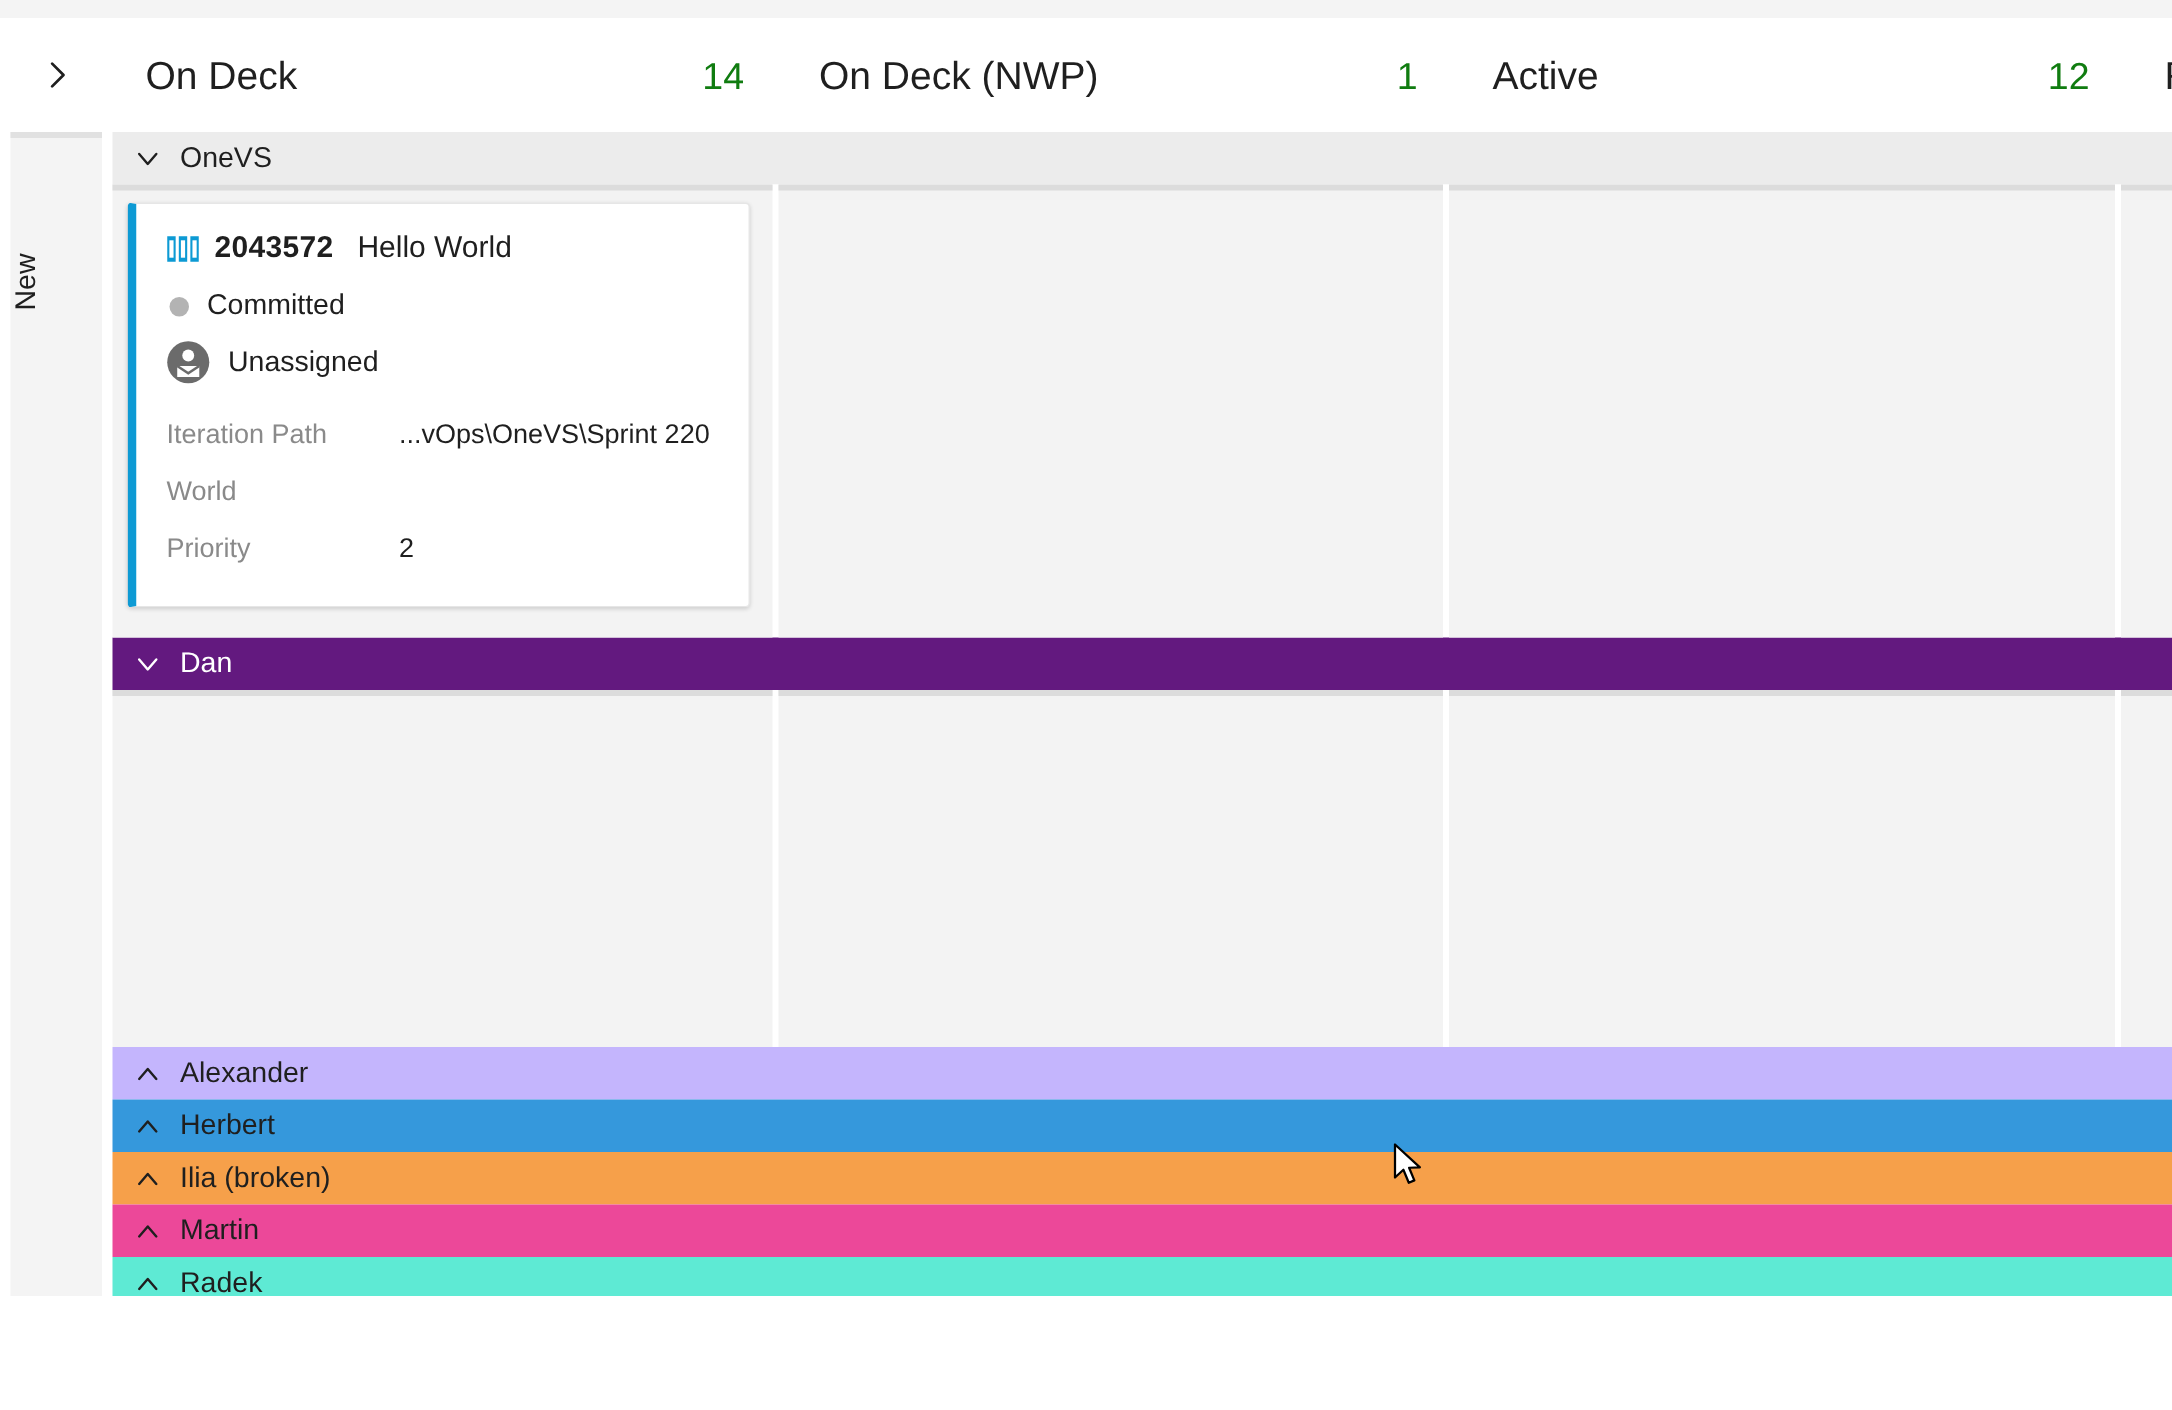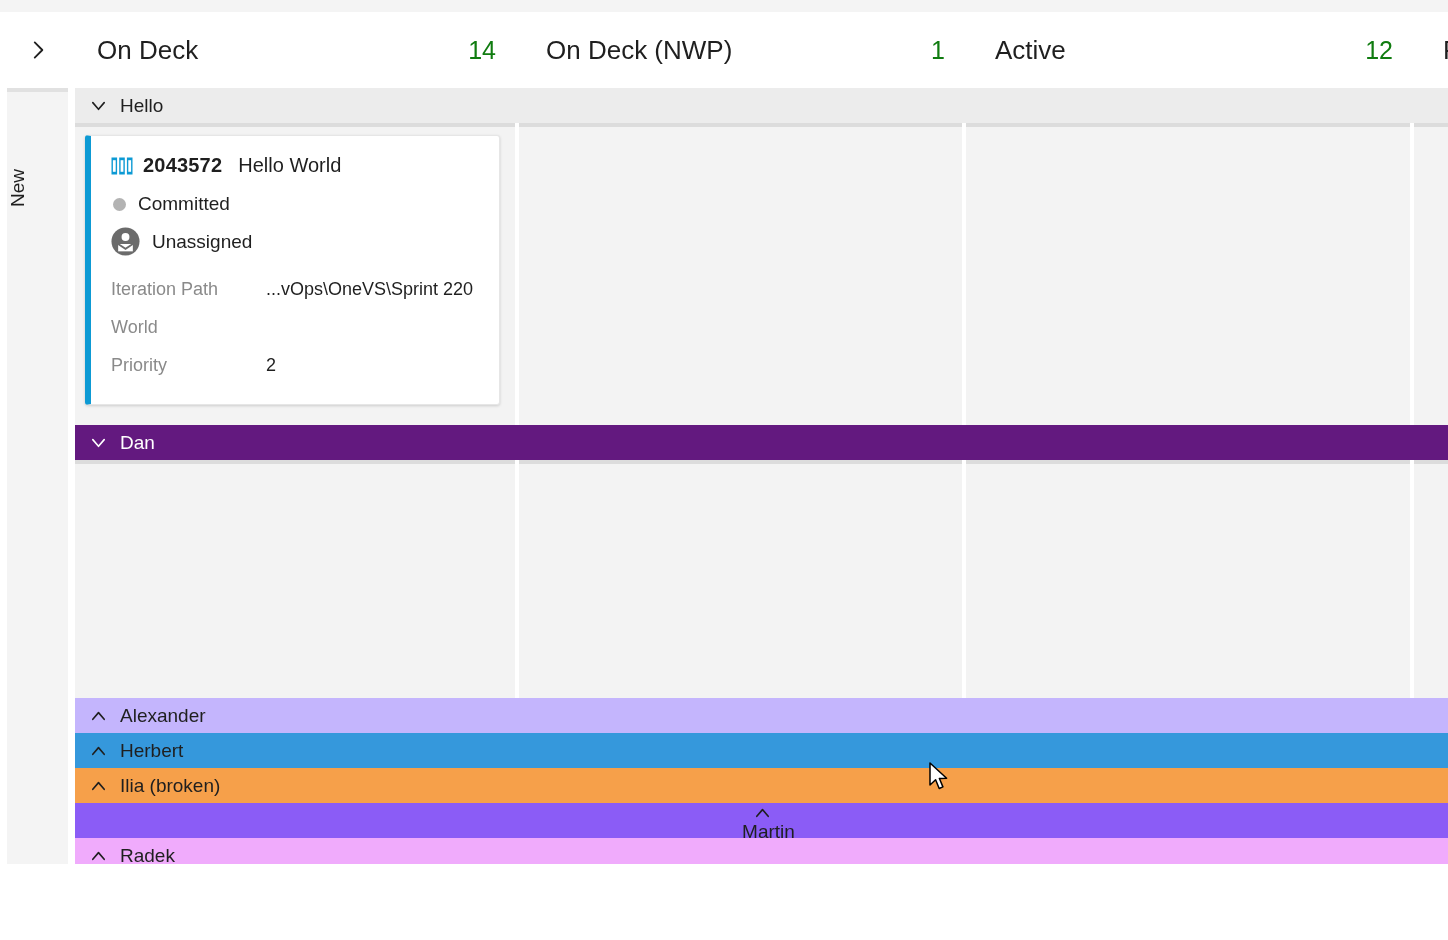--- a/index.html
+++ b/index.html
@@ -307,21 +307,21 @@
 
     <div class="new-rail">
       <div class="new-rail-label">New</div>
     </div>
 
     <div class="lanes" id="lanes">
         <div class="lane-header plain" style="background: rgb(236, 236, 236); color: rgb(31, 31, 31);">
           <svg class="chev" viewBox="0 0 20 20" fill="none" stroke="#1f1f1f" stroke-width="1.7" stroke-linecap="round" stroke-linejoin="round">
             <polyline points="4 7 10 14 16 7"></polyline>
           </svg>
-          <span class="lane-name">Hello</span>
+          <span class="lane-name">OneVS</span>
         </div>
         <div class="lane-body" style="height: 302px;">
           <div class="drop-col w0" style="height: 302px;">
             <div class="card" style="border-left-color: rgb(13, 154, 212);">
               <div class="card-row1">
                 <svg class="story-icon" viewBox="0 0 22 18">
                   <rect x="0.5" y="0.5" width="5.6" height="17" fill="#0d9ad4"></rect>
                   <rect x="8.2" y="0.5" width="5.6" height="17" fill="#0d9ad4"></rect>
                   <rect x="15.9" y="0.5" width="5.6" height="17" fill="#0d9ad4"></rect>
                   <rect x="1.9" y="3.2" width="2.8" height="11.6" fill="#ffffff"></rect>
@@ -385,27 +385,27 @@
             <polyline points="4 14 10 7 16 14"></polyline>
           </svg>
           <span class="lane-name">Herbert</span>
         </div>
         <div class="lane-header colored" style="background: rgb(246, 160, 74); color: rgb(31, 31, 31);">
           <svg class="chev" viewBox="0 0 20 20" fill="none" stroke="#1f1f1f" stroke-width="1.7" stroke-linecap="round" stroke-linejoin="round">
             <polyline points="4 14 10 7 16 14"></polyline>
           </svg>
           <span class="lane-name">Ilia (broken)</span>
         </div>
-        <div class="lane-header colored" style="background: #8b5cf6; color: rgb(31, 31, 31); flex-direction: column;">
+        <div class="lane-header colored" style="background: #ec4899; color: rgb(31, 31, 31);">
           <svg class="chev" viewBox="0 0 20 20" fill="none" stroke="#1f1f1f" stroke-width="1.7" stroke-linecap="round" stroke-linejoin="round">
             <polyline points="4 14 10 7 16 14"></polyline>
           </svg>
           <span class="lane-name">Martin</span>
         </div>
-        <div class="lane-header colored" style="background: #f0abfc; color: rgb(31, 31, 31);">
+        <div class="lane-header colored" style="background: #5eead4; color: rgb(31, 31, 31);">
           <svg class="chev" viewBox="0 0 20 20" fill="none" stroke="#1f1f1f" stroke-width="1.7" stroke-linecap="round" stroke-linejoin="round">
             <polyline points="4 14 10 7 16 14"></polyline>
           </svg>
           <span class="lane-name">Radek</span>
         </div>
         <div class="lane-header colored" style="background: rgb(184, 167, 217); color: rgb(31, 31, 31);">
           <svg class="chev" viewBox="0 0 20 20" fill="none" stroke="#1f1f1f" stroke-width="1.7" stroke-linecap="round" stroke-linejoin="round">
             <polyline points="4 14 10 7 16 14"></polyline>
           </svg>
           <span class="lane-name"></span>

